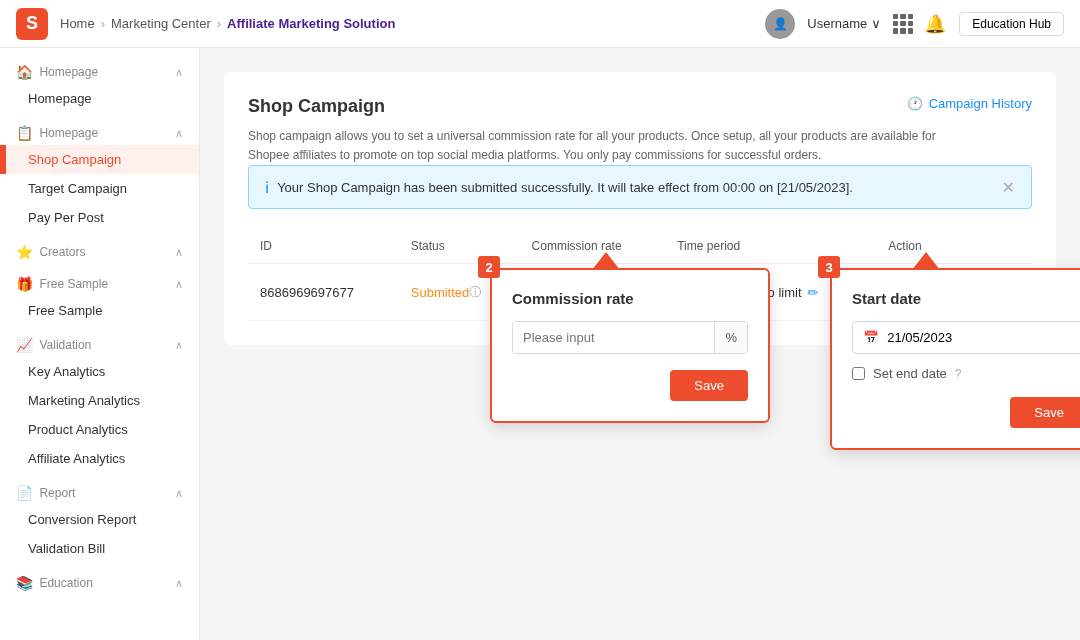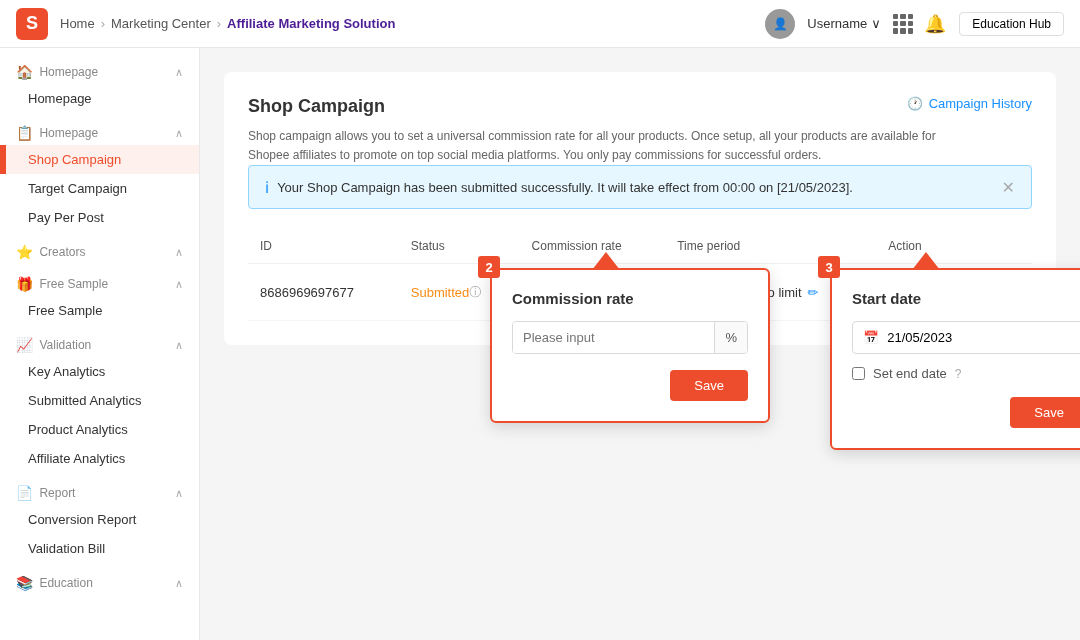--- a/index.html
+++ b/index.html
@@ -183,21 +183,21 @@
 
     <div class="sidebar-section">
       <div class="sidebar-section-header">
         <span class="section-label">
           <span class="sidebar-section-icon">📈</span>
           <span>Validation</span>
         </span>
         <span class="chevron">∧</span>
       </div>
       <div class="sidebar-item">Key Analytics</div>
-      <div class="sidebar-item">Submitted Analytics</div>
+      <div class="sidebar-item">Marketing Analytics</div>
       <div class="sidebar-item">Product Analytics</div>
       <div class="sidebar-item">Affiliate Analytics</div>
     </div>
 
     <div class="sidebar-section">
       <div class="sidebar-section-header">
         <span class="section-label">
           <span class="sidebar-section-icon">📄</span>
           <span>Report</span>
         </span>

